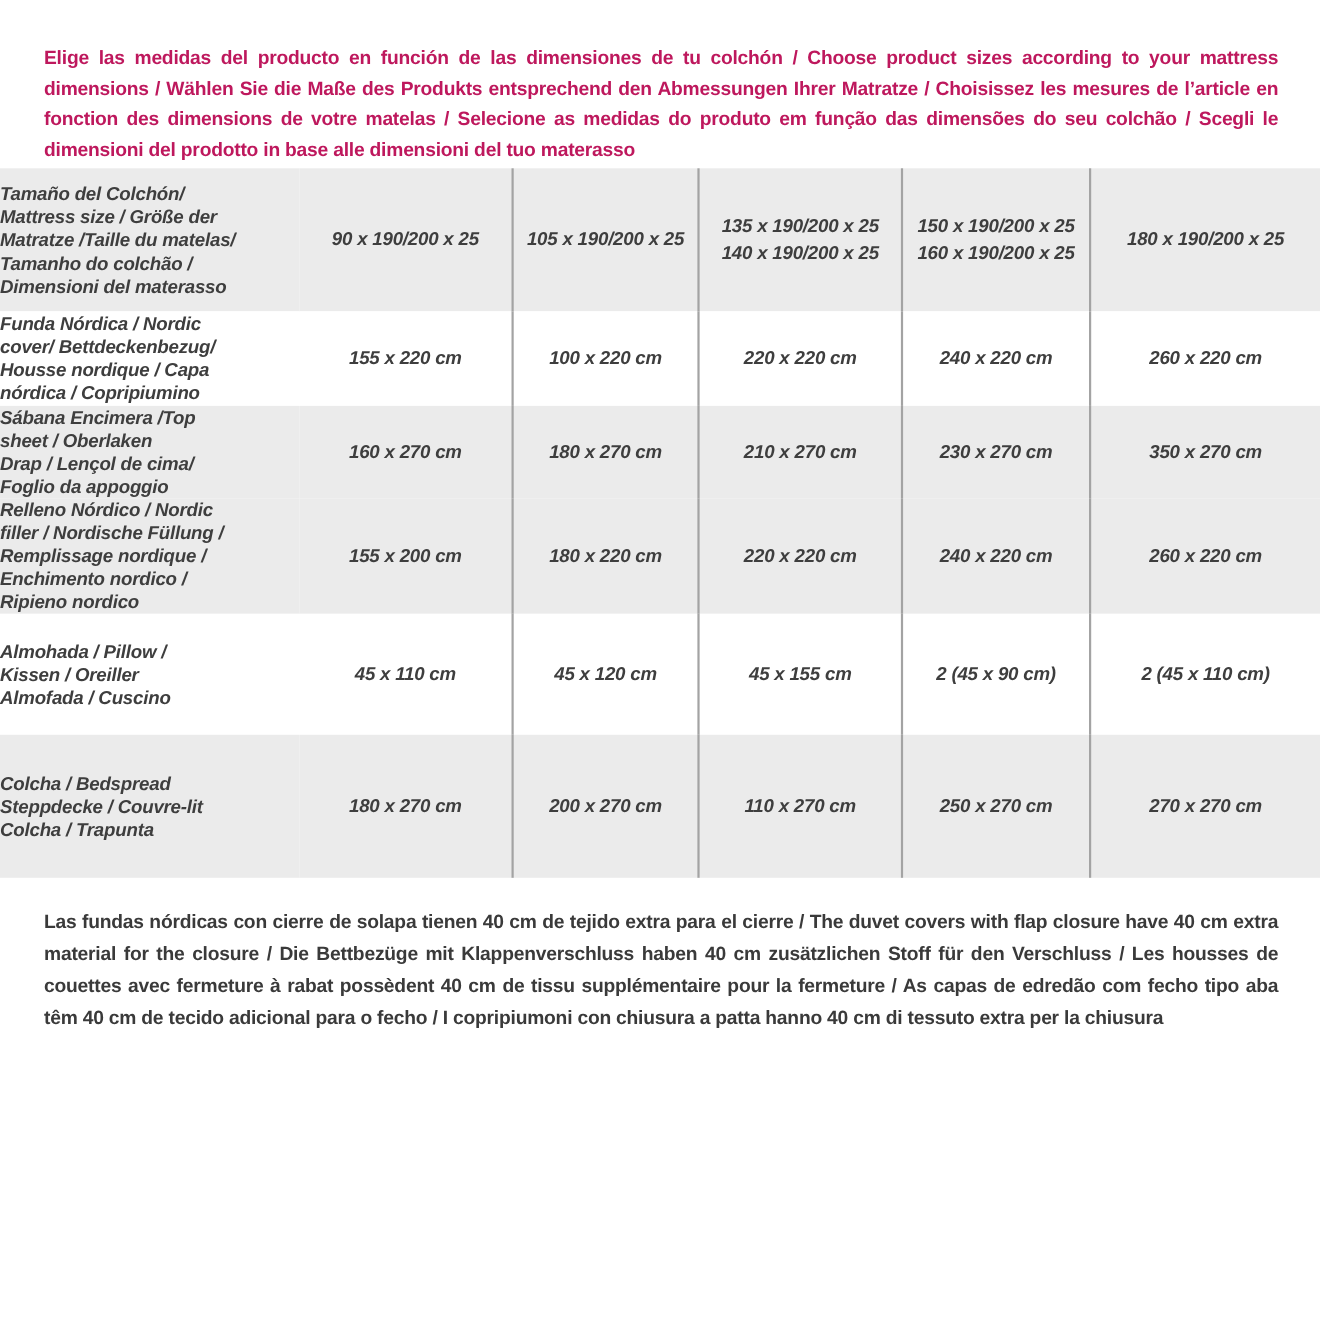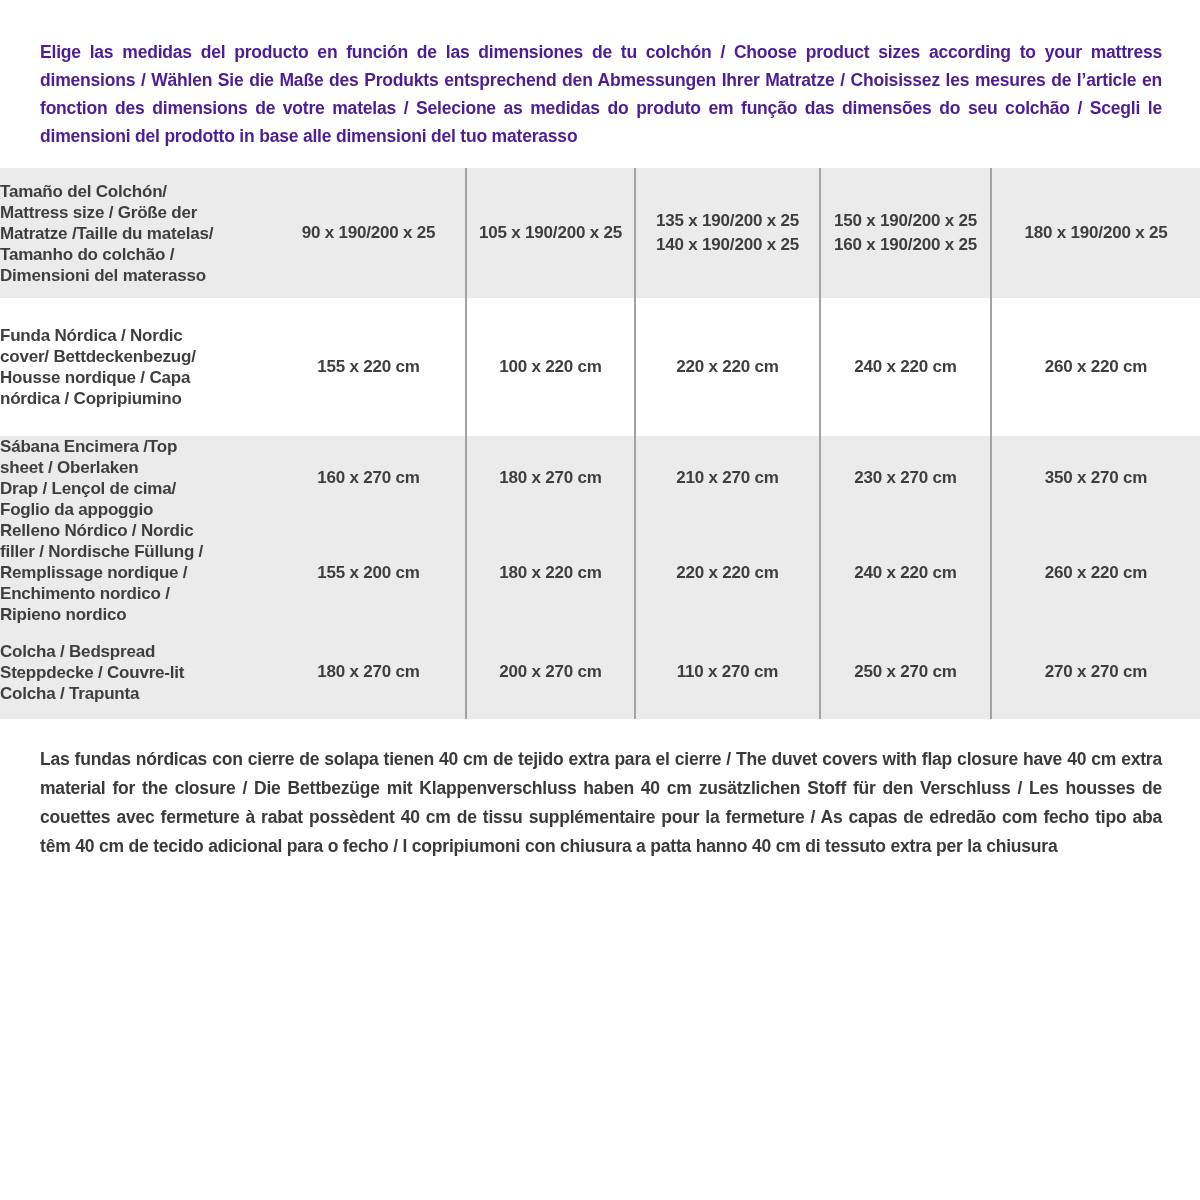--- a/index.html
+++ b/index.html
@@ -14,27 +14,28 @@
     font-weight: bold;
     color: #3c3c3c;
     position: relative;
     letter-spacing: -0.2px;
   }
   .intro {
     margin: 38px 38px 0 40px;
     font-size: 17.5px;
     line-height: 28px;
     text-align: justify;
-    color: #4c1d95;
+    color: #be185d;
   }
   table.size-table {
     width: 1200px;
     border-collapse: collapse;
     table-layout: fixed;
-    margin-top: 18px;
+    margin-top: 3px;
+    font-style: italic;
   }
   table.size-table td {
     vertical-align: middle;
     font-size: 17px;
     color: #3e3e3e;
     padding: 0;
   }
   td.lbl {
     padding-left: 40px;
     padding-right: 6px;
@@ -82,21 +83,21 @@
 Tamanho do colchão /
 Dimensioni del materasso</td>
     <td class="val c2">90 x 190/200 x 25</td>
     <td class="val c3">105 x 190/200 x 25</td>
     <td class="val c4">135 x 190/200 x 25
 140 x 190/200 x 25</td>
     <td class="val c5">150 x 190/200 x 25
 160 x 190/200 x 25</td>
     <td class="val c6">180 x 190/200 x 25</td>
   </tr>
-  <tr class="white" style="height:138px">
+  <tr class="white" style="height:86px">
     <td class="lbl c1">Funda Nórdica /  Nordic
 cover/ Bettdeckenbezug/
 Housse nordique  / Capa
 nórdica / Copripiumino</td>
     <td class="val c2">155 x 220 cm</td>
     <td class="val c3">100 x 220 cm</td>
     <td class="val c4">220 x 220 cm</td>
     <td class="val c5">240 x 220 cm</td>
     <td class="val c6">260 x 220 cm</td>
   </tr>
@@ -116,21 +117,31 @@
 filler / Nordische Füllung /
 Remplissage nordique /
 Enchimento nordico /
 Ripieno nordico</td>
     <td class="val c2">155 x 200 cm</td>
     <td class="val c3">180 x 220 cm</td>
     <td class="val c4">220 x 220 cm</td>
     <td class="val c5">240 x 220 cm</td>
     <td class="val c6">260 x 220 cm</td>
   </tr>
-  <tr class="gray" style="height:94px">
+  <tr class="white" style="height:110px">
+    <td class="lbl c1">Almohada  / Pillow /
+Kissen / Oreiller
+Almofada / Cuscino</td>
+    <td class="val c2">45 x 110 cm</td>
+    <td class="val c3">45 x 120 cm</td>
+    <td class="val c4">45 x 155 cm</td>
+    <td class="val c5">2 (45 x 90 cm)</td>
+    <td class="val c6">2 (45 x 110 cm)</td>
+  </tr>
+  <tr class="gray" style="height:130px">
     <td class="lbl c1">Colcha / Bedspread
 Steppdecke / Couvre-lit
 Colcha / Trapunta</td>
     <td class="val c2">180 x 270 cm</td>
     <td class="val c3">200 x 270 cm</td>
     <td class="val c4">110 x 270 cm</td>
     <td class="val c5">250 x 270 cm</td>
     <td class="val c6">270 x 270 cm</td>
   </tr>
 </tbody>

